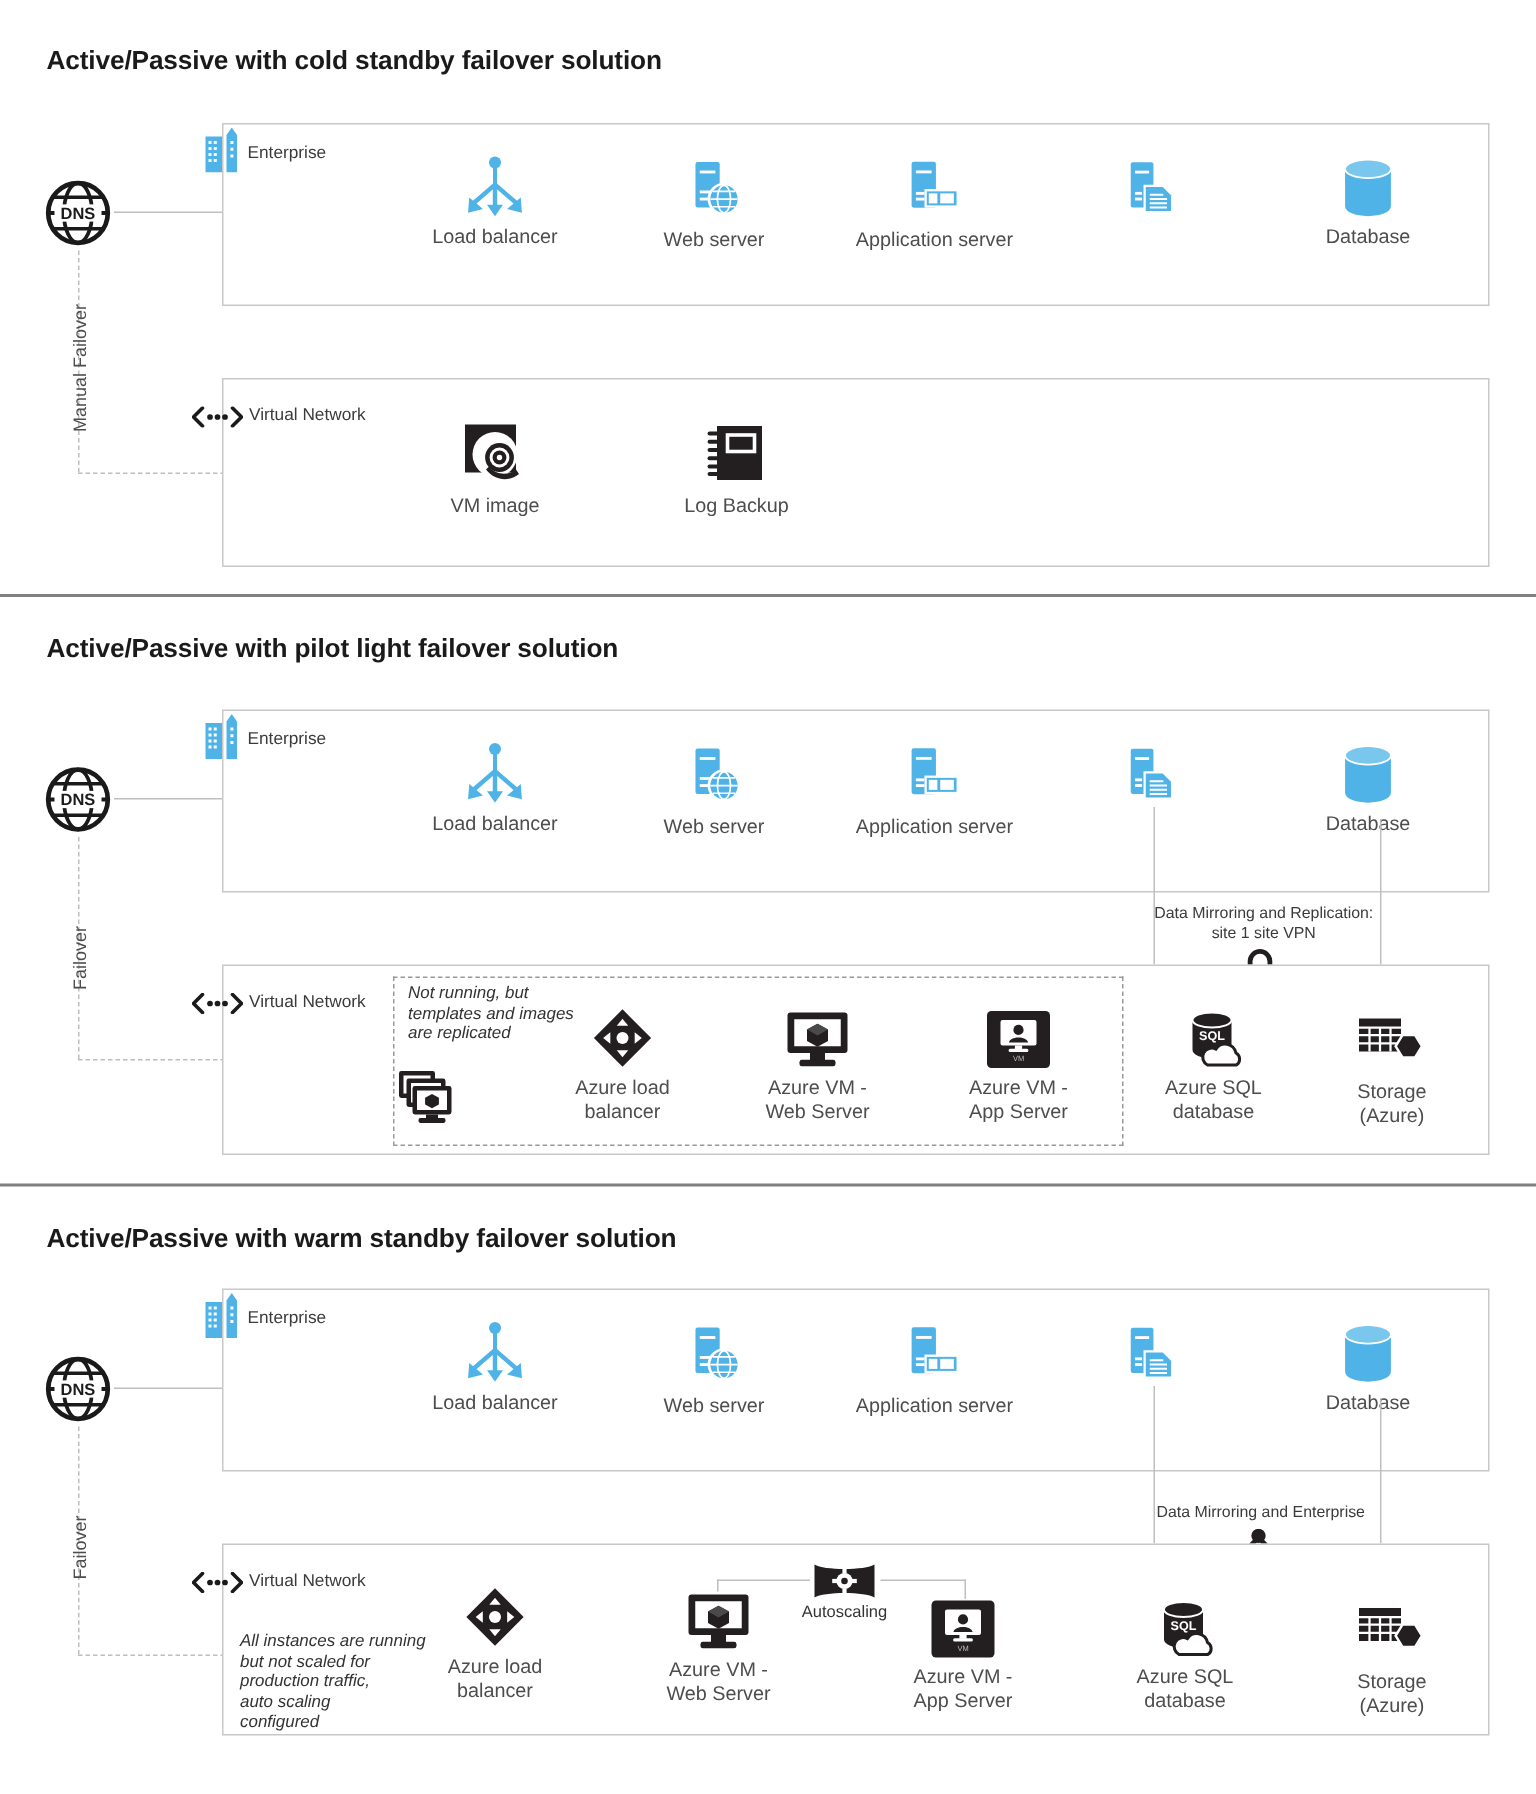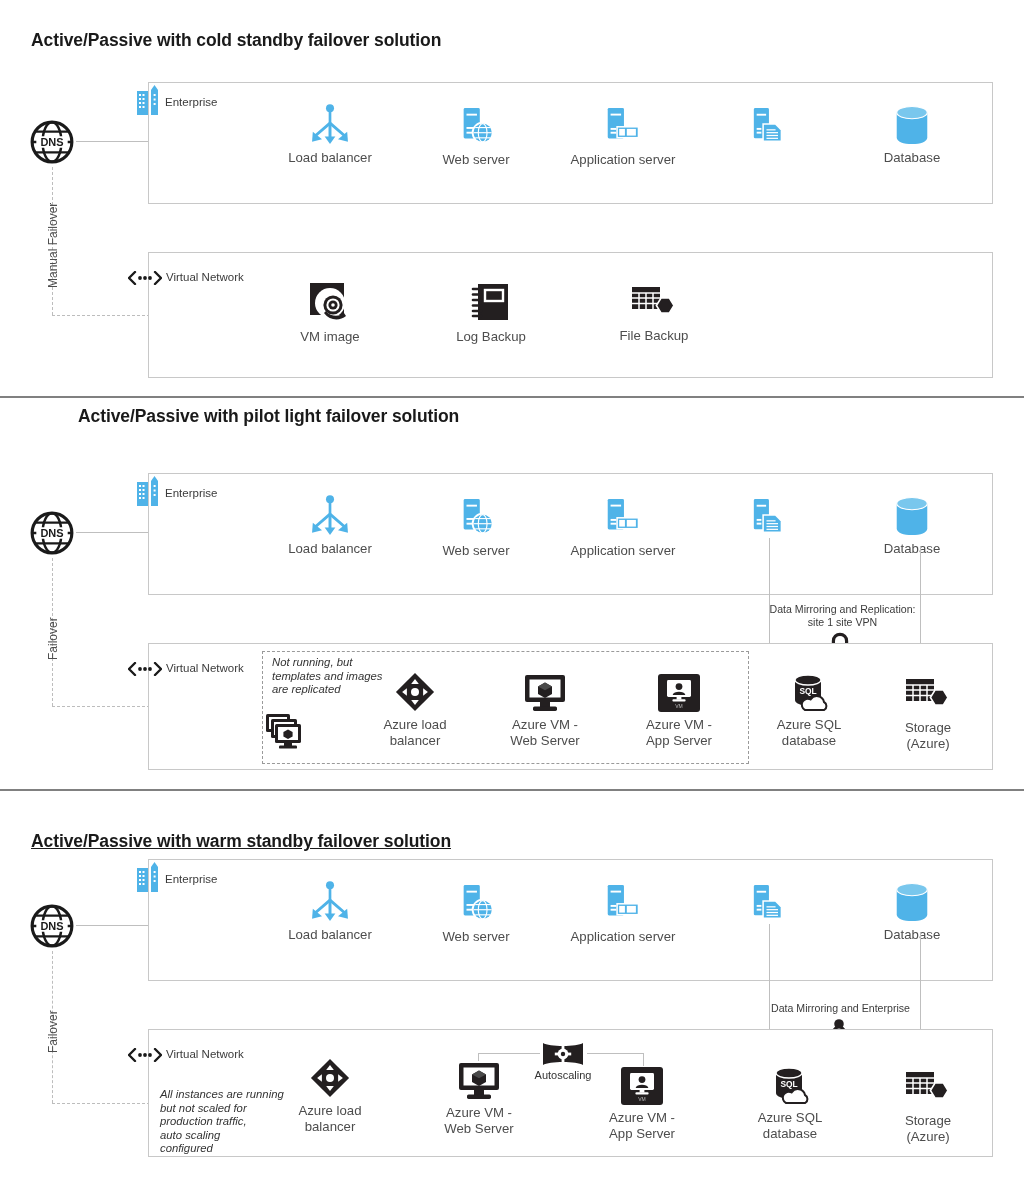--- a/index.html
+++ b/index.html
@@ -423,33 +423,27 @@
         <use href="#i-vmimage"></use>
       </svg>
     <div class="cap">VM image</div>
   </div>
   <div class="node" style="left:431px;top:281px;">
     <svg class="ico" width="40" height="44">
         <use href="#i-logbackup"></use>
       </svg>
     <div class="cap">Log Backup</div>
   </div>
-  <div class="node" style="left:594px;top:284px;">
-    <svg class="ico" width="46" height="40">
-        <use href="#i-filebackup"></use>
-      </svg>
-    <div class="cap">File Backup</div>
-  </div>
 </div>
 
 <div class="divider" style="top:396px;"></div>
 
 <div class="section" style="top:398px;height:393px;">
 
-  <div class="sec-title" style="left:31px;top:8px;margin-left:47px;">Active/Passive with pilot light failover solution</div>
+  <div class="sec-title" style="left:31px;top:24px;">Active/Passive with pilot light failover solution</div>
 
   <div class="dns-wrap" style="left:29px;top:112px;">
     <svg width="46" height="46">
         <use href="#i-dns"></use>
       </svg>
   </div>
   <div class="hline" style="left:76px;top:134px;width:84px;"></div>
   <svg class="arrowline" style="left:158px;top:129px;" width="10" height="10">
       <use href="#i-arrowhead"></use>
     </svg>
@@ -558,21 +552,21 @@
       </svg>
     <div class="cap">Storage
 (Azure)</div>
   </div>
 </div>
 
 <div class="divider" style="top:789px;"></div>
 
 <div class="section" style="top:791px;height:405px;">
 
-  <div class="sec-title" style="left:31px;top:40px;text-decoration:underline;">Active/Passive with warm standby failover solution</div>
+  <div class="sec-title" style="left:31px;top:24px;">Active/Passive with warm standby failover solution</div>
 
   <div class="dns-wrap" style="left:29px;top:112px;">
     <svg width="46" height="46">
         <use href="#i-dns"></use>
       </svg>
   </div>
   <div class="hline" style="left:76px;top:134px;width:84px;"></div>
   <svg class="arrowline" style="left:158px;top:129px;" width="10" height="10">
       <use href="#i-arrowhead"></use>
     </svg>

